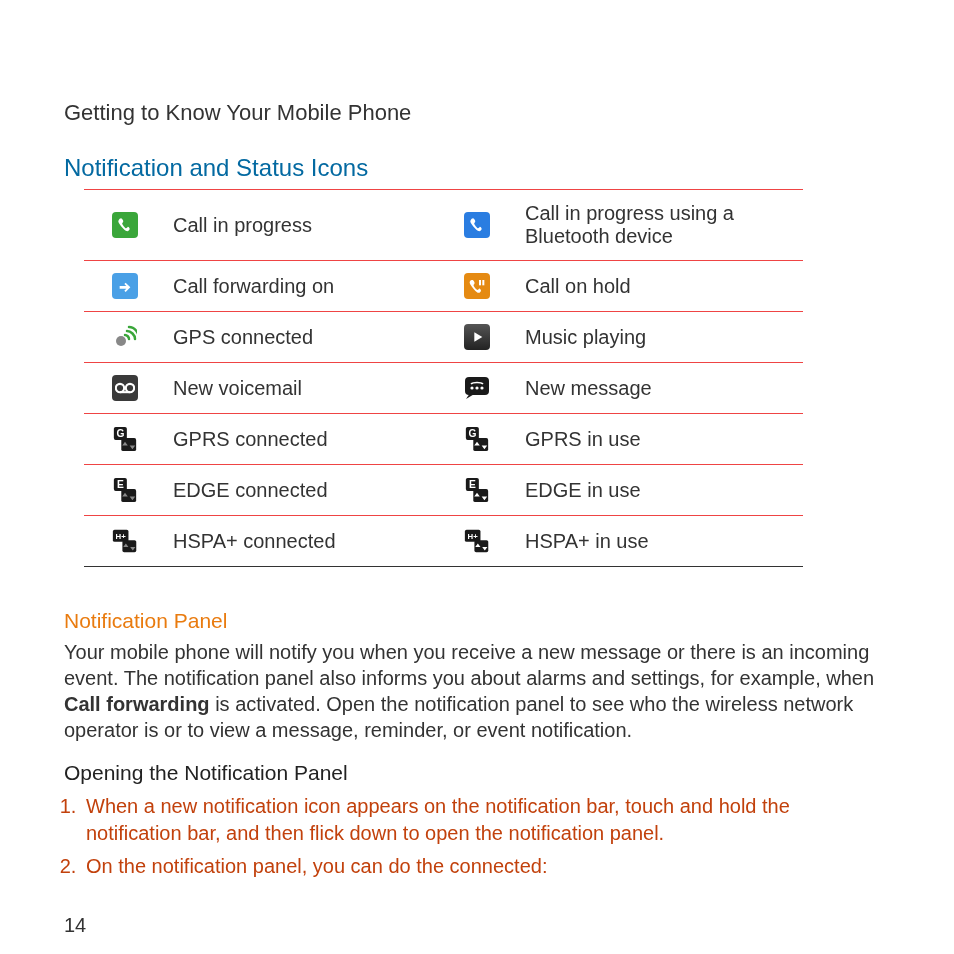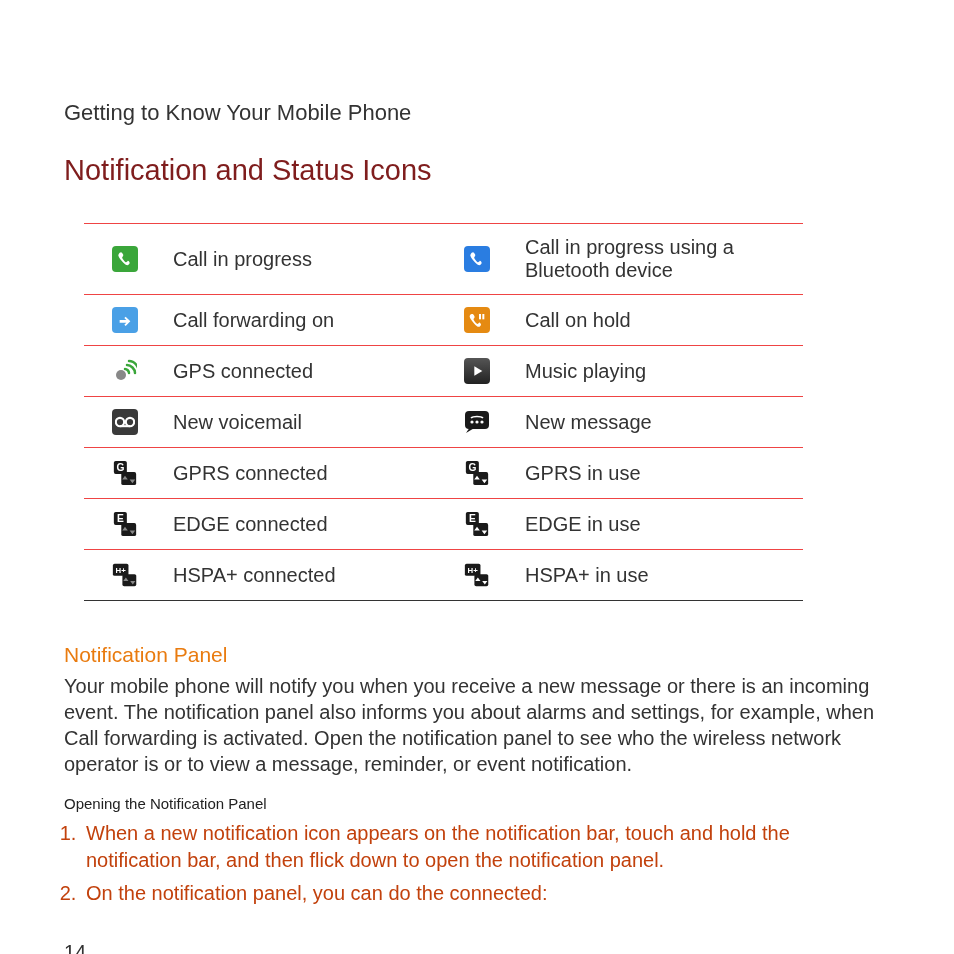--- a/index.html
+++ b/index.html
@@ -15,23 +15,23 @@
   .page {
     padding: 60px 64px 30px 64px;
   }
   .breadcrumb {
     font-size: 22px;
     color: #333;
     margin-bottom: 28px;
     margin-top: 40px;
   }
   .section-title {
-    font-size: 29px;
-    color: #7f1d1d;
-    margin-bottom: 36px;
+    font-size: 24px;
+    color: #0369a1;
+    margin-bottom: 7px;
   }
   .icon-table {
     margin-left: 20px;
     margin-right: 20px;
     border-collapse: collapse;
   }
   .icon-table tr {
     border-top: 1px solid #ef4444;
   }
   .icon-table tr:last-child {
@@ -75,23 +75,23 @@
     font-size: 21px;
     color: #e97b0f;
     margin-top: 42px;
     margin-bottom: 6px;
   }
   .body-text {
     font-size: 20px;
     line-height: 1.3;
     color: #333;
   }
-  .body-text b { font-weight: 400; }
+  .body-text b { font-weight: 700; }
   .sub-heading {
-    font-size: 15px;
+    font-size: 21px;
     color: #222;
     margin-top: 18px;
     margin-bottom: 8px;
   }
   ol.steps {
     margin: 0;
     padding-left: 18px;
     font-size: 20px;
     line-height: 1.35;
     color: #c2410c;

